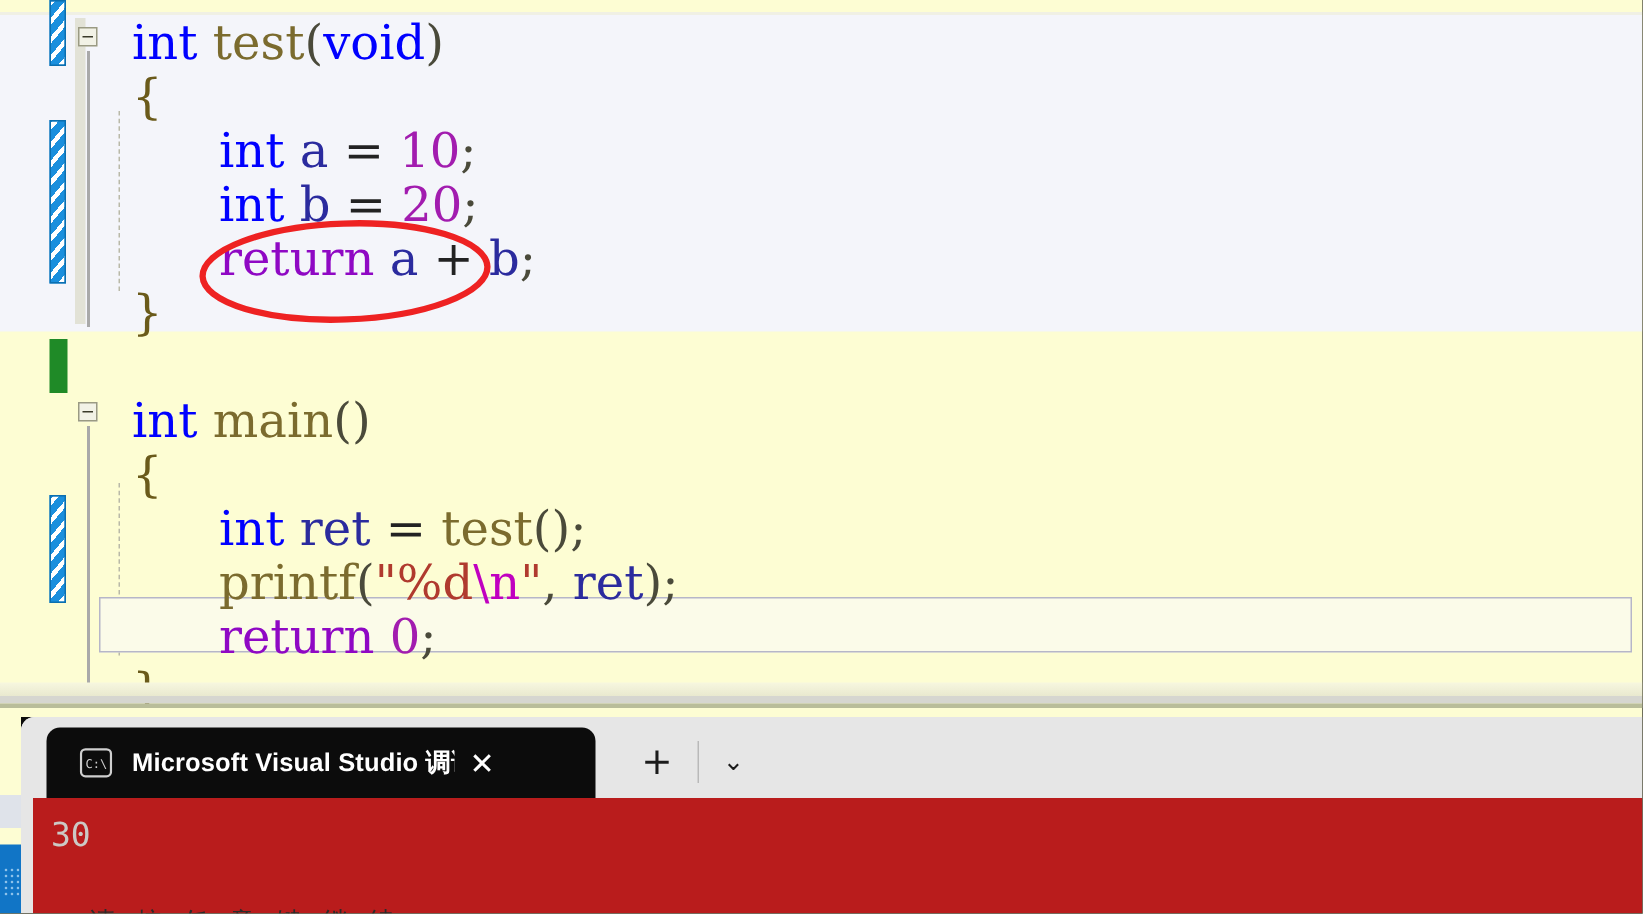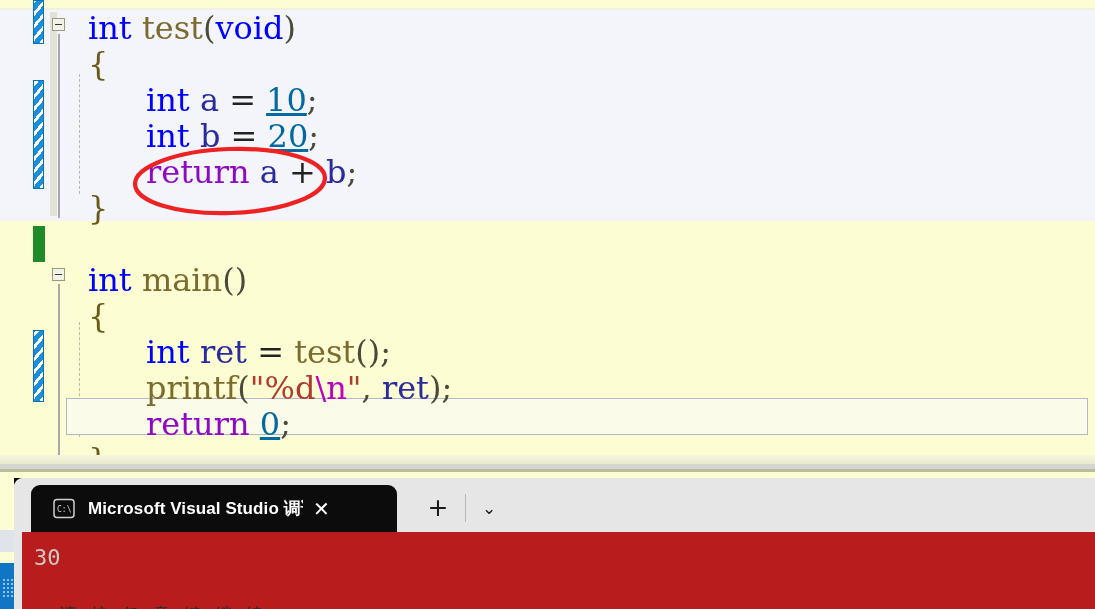--- a/index.html
+++ b/index.html
@@ -119,21 +119,21 @@
     font-size: 32px;
     line-height: 36px;
     white-space: pre;
   }
   .ln { position: absolute; left: 76px; }
 
   .k-type   { color: #0000ff; }      
   .k-ctrl   { color: #8f08c4; }      
   .fn       { color: #7b6b2e; }      
   .ident    { color: #2b2b9e; }      
-  .num      { color: #0369a1; text-decoration: underline; }
+  .num      { color: #a21caf; }
   .punc     { color: #4a4a3a; }
   .brace    { color: #6a5a1a; }
   .str      { color: #b03a2e; }
   .esc      { color: #c000c0; }
   .op       { color: #222222; }
 
   
   .curline {
     position: absolute;
     left: 66px; top: 398px;

